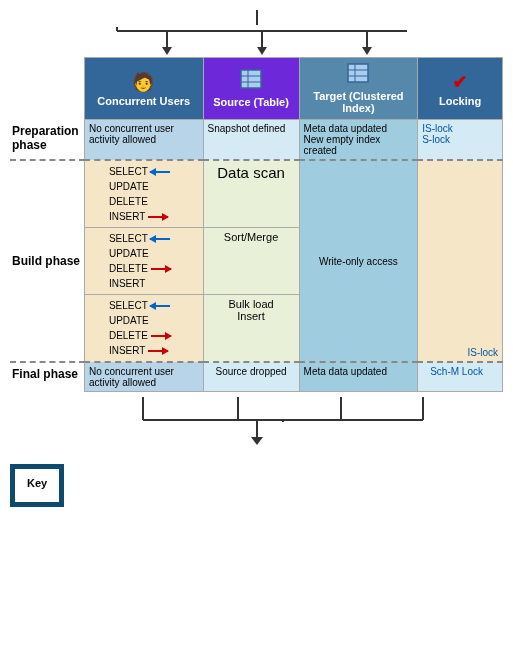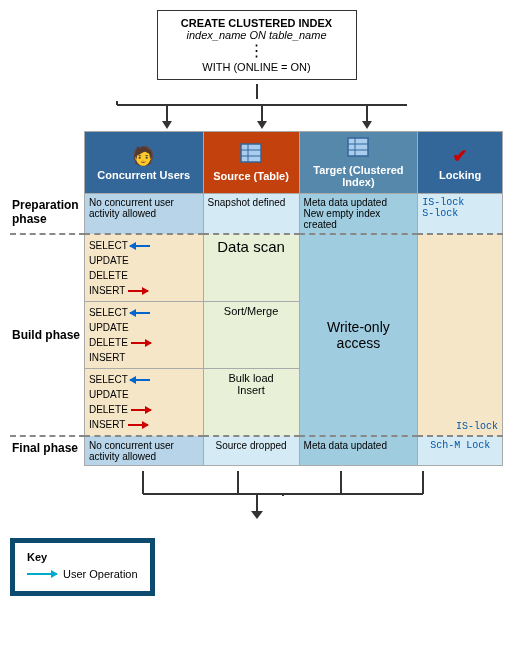--- a/index.html
+++ b/index.html
@@ -41,21 +41,21 @@
     
     .col-header {
       text-align: center;
       font-weight: bold;
       font-size: 11px;
       color: #fff;
       padding: 5px 3px;
       vertical-align: middle;
     }
     .col-concurrent { background: #336699; width: 105px; }
-    .col-source { background: #c2410c; width: 85px; }
+    .col-source { background: #6d28d9; width: 85px; }
     .col-target { background: #5588aa; width: 105px; }
     .col-locking { background: #336699; width: 75px; }
 
     .cell-concurrent-prep { background: #b8d4e8; }
     .cell-source-prep { background: #d4eaf5; }
     .cell-target-prep { background: #a0cce0; }
     .cell-locking-prep { background: #d4eaf5; }
 
     .cell-concurrent-build { background: #f5e6c8; }
     .cell-source-build { background: #e8f0d8; }
@@ -99,62 +99,54 @@
       content: '';
       position: absolute;
       left: -1px; top: -3px;
       width: 0; height: 0;
       border-top: 4px solid transparent;
       border-bottom: 4px solid transparent;
       border-right: 7px solid #0066cc;
     }
 
     
-    .lock-text { font-size: 10px; color: #0055aa; font-family: Liberation Mono, monospace; }
+    .lock-text { font-size: 10px; color: #0055aa; }
 
     
     .key-section {
       border: 5px solid #0c4a6e;
       padding: 8px 12px;
       display: inline-block;
       margin: 8px 0;
       font-size: 11px;
     }
     .key-item { display: flex; align-items: center; gap: 6px; margin: 3px 0; }
     .key-arrow-blue { display: inline-block; width: 30px; height: 2px; background: #00aacc; position: relative; }
     .key-arrow-blue::after { content:''; position:absolute; right:-1px; top:-3px; width:0; height:0; border-top:4px solid transparent; border-bottom:4px solid transparent; border-left:7px solid #00aacc; }
     .key-arrow-red { display: inline-block; width: 30px; height: 2px; background: #cc0000; position: relative; }
     .key-arrow-red::after { content:''; position:absolute; right:-1px; top:-3px; width:0; height:0; border-top:4px solid transparent; border-bottom:4px solid transparent; border-left:7px solid #cc0000; }
 
-    .select-ops { font-size: 10px; line-height: 1.5; }
+    .select-ops { font-size: 10px; line-height: 1.5; margin-left: 20px; }
 
     .header-icon { text-align: center; font-size: 18px; margin-bottom: 2px; }
 
     .phase-label-cell {
       background: #fff;
       border: none !important;
       font-weight: bold;
       font-size: 12px;
       padding: 4px 2px;
       vertical-align: top;
     }
   </style>
 </head>
 <body>
 
 <div class="page">
 
-  <div style="text-align:center; margin-bottom:4px;">
-    <div class="sql-box">
-      <div style="font-weight:bold;">CREATE CLUSTERED INDEX</div>
-      <div class="italic">index_name ON table_name</div>
-      <div class="dots">⋮</div>
-      <div>WITH (ONLINE = ON)</div>
-    </div>
-  </div>
 
   <div class="arrow-line"></div>
   <div class="arrow-down-container">
 
     <svg width="480" height="28">
 
       <line x1="100" y1="4" x2="390" y2="4" stroke="#333" stroke-width="2"></line>
 
       <line x1="100" y1="0" x2="100" y2="4" stroke="#333" stroke-width="2"></line>
 
@@ -240,21 +232,21 @@
             SELECT <span class="arrow-left"></span><br>
             UPDATE<br>
             DELETE<br>
             INSERT <span class="arrow-right"></span>
           </div>
         </td>
         <td class="cell-source-build">
           <div style="text-align:center; font-size:15px;">Data scan</div>
         </td>
         <td class="cell-target-build" rowspan="3" style="vertical-align:middle;">
-          <div style="text-align:center; font-size:14px;">Write-only access</div>
+          <div style="text-align:center; font-size:10px;">Write-only access</div>
         </td>
         <td class="cell-locking-build" rowspan="3" style="vertical-align:bottom;">
           <div class="lock-text" style="text-align:right;">IS-lock</div>
         </td>
       </tr>
 
       <tr>
         <td class="cell-concurrent-build">
           <div class="select-ops">
             SELECT <span class="arrow-left"></span><br>
@@ -320,21 +312,17 @@
     <svg width="20" height="30">
       <line x1="10" y1="0" x2="10" y2="18" stroke="#333" stroke-width="2"></line>
       <polygon points="4,18 16,18 10,26" fill="#333"></polygon>
     </svg>
   </div>
 
   <div style="display:flex; justify-content:space-between; align-items:flex-end; margin-top:5px;">
 
     <div class="key-section">
       <div style="font-weight:bold; margin-bottom:5px;">Key</div>
-      <div class="key-item">
-        <span class="key-arrow-blue"></span>
-        <span>User Operation</span>
-      </div>
     </div>
 
   </div>
 
 </div>
 
 </body></html>

